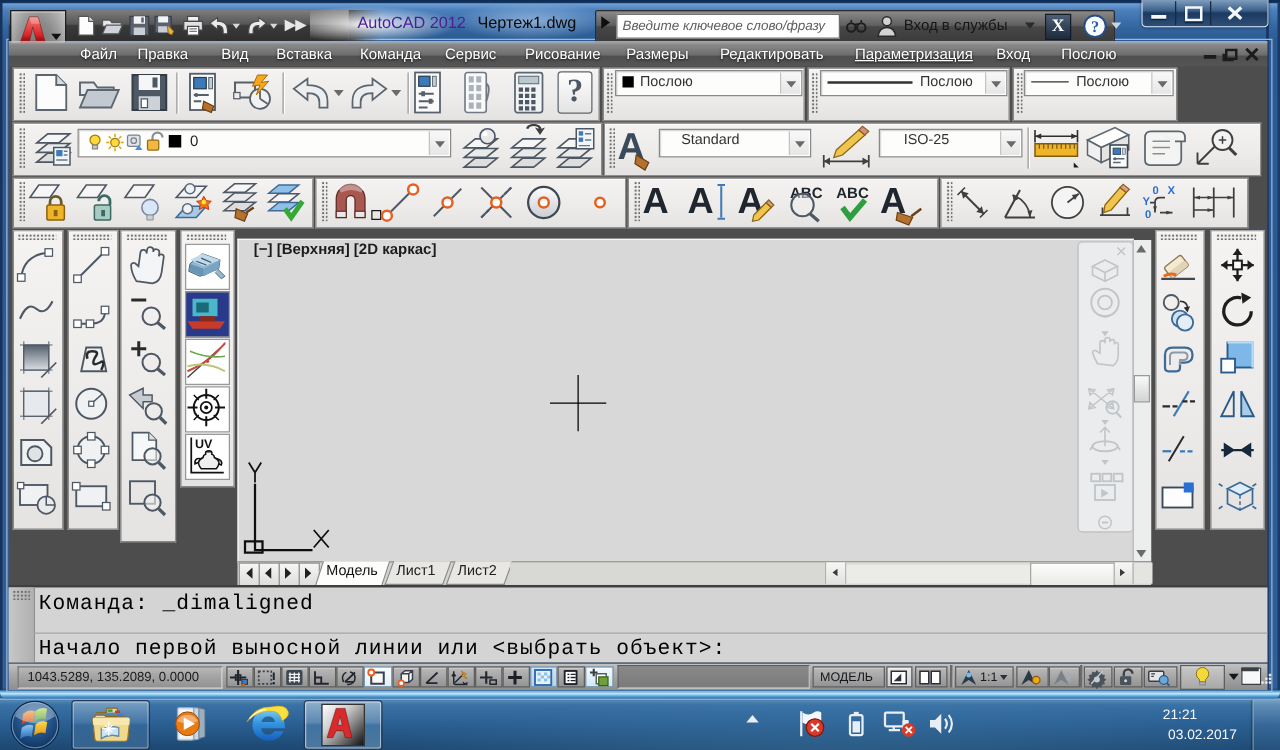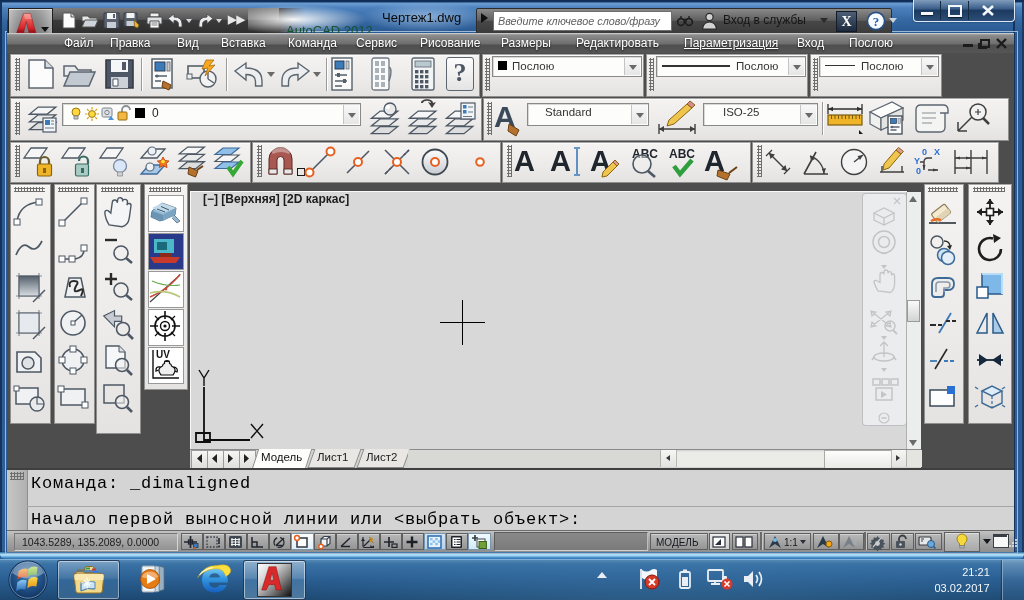--- a/index.html
+++ b/index.html
@@ -25,21 +25,21 @@
 <div class="a" style="left:1022px;top:2px;width:2px;height:550px;background:#1c3a66;"></div>
 
 <div class="a" style="left:5px;top:31px;width:1011px;height:521px;border:1px solid #9eb6d2;"></div>
 
 
 <div class="a" style="left:7px;top:8px;width:272px;height:25px;background:linear-gradient(180deg,#7d7d7d 0,#565656 45%,#3a3a3a 50%,#2e2e2e 100%);"></div>
 <div class="a" style="left:279px;top:8px;width:26px;height:25px;background:linear-gradient(90deg,#2e2e2e,rgba(46,46,46,0));"></div>
 
 <div class="a" style="left:248px;top:3px;width:130px;height:30px;background:radial-gradient(ellipse at 35% 55%,rgba(255,255,255,.95),rgba(255,255,255,0) 62%);"></div>
 <div class="a" style="left:360px;top:2px;width:130px;height:30px;background:radial-gradient(ellipse at 50% 50%,rgba(200,225,250,.55),rgba(255,255,255,0) 70%);"></div>
-<div class="a" style="left:286px;top:10px;font-size:13px;color:#14532d;margin-top:13px;">AutoCAD 2012</div>
+<div class="a" style="left:286px;top:10px;font-size:13px;color:#4c1d95;">AutoCAD 2012</div>
 <div class="a" style="left:382px;top:10px;font-size:13px;color:#0a0a0a;">Чертеж1.dwg</div>
 
 
 <div class="a" style="left:8px;top:8px;width:43px;height:44px;border:1px solid #1f1f1f;background:radial-gradient(ellipse at 50% 120%,#6e6e6e 20%,#8b8b8b 60%,#c6c6c6 100%);box-shadow:inset 0 1px 0 rgba(255,255,255,.55);"></div>
 <svg class="a" style="left:13px;top:12px" width="28" height="36" viewBox="0 0 28 36">
  <defs>
       <linearGradient id="ag" x1="0" y1="0" x2="0" y2="1">
         <stop offset="0" stop-color="#f47c73"></stop>
         <stop offset=".45" stop-color="#d8242a"></stop>
         <stop offset=".55" stop-color="#a01318"></stop>
@@ -1080,17 +1080,17 @@
       <rect x="2" y="2" width="15" height="11" rx="1" fill="none" stroke="#e8eef4" stroke-width="1.8"></rect>
       <path d="M9 13 v3 M5 16 h9" stroke="#e8eef4" stroke-width="1.8"></path>
       <rect x="16" y="8" width="5" height="10" rx="1" fill="#e8eef4"></rect>
       <circle cx="21" cy="16" r="5.5" fill="#d83a2a"></circle>
       <path d="M18.5 13.5 l5 5 m0-5 l-5 5" stroke="#fff" stroke-width="1.6"></path>
     </svg>
 <svg class="a" style="left:742px;top:568px" width="22" height="22" viewBox="0 0 22 22">
       <path d="M2 8 h4 l5-5 v16 l-5-5 H2 z" fill="#e8eef4"></path>
       <path d="M14 7 q3 4 0 8 M17 4 q5 7 0 14" fill="none" stroke="#e8eef4" stroke-width="1.7"></path>
     </svg>
-<div class="a" style="left:944px;top:566px;width:64px;height:13px;font-size:11px;color:#f4f8fc;text-align:center;">21:21</div>
+<div class="a" style="left:912px;top:566px;width:64px;height:13px;font-size:11px;color:#f4f8fc;text-align:center;">21:21</div>
 <div class="a" style="left:930px;top:582px;width:64px;height:13px;font-size:11px;color:#f4f8fc;text-align:center;">03.02.2017</div>
 <div class="a" style="left:1002px;top:560px;width:1px;height:40px;background:rgba(255,255,255,.4);box-shadow:-1px 0 1px rgba(0,0,0,.4);"></div>
 <div class="a" style="left:1003px;top:560px;width:21px;height:40px;background:linear-gradient(180deg,rgba(255,255,255,.22),rgba(255,255,255,.06) 50%,rgba(80,130,180,.2));"></div>
 </div>
 
 </body></html>

